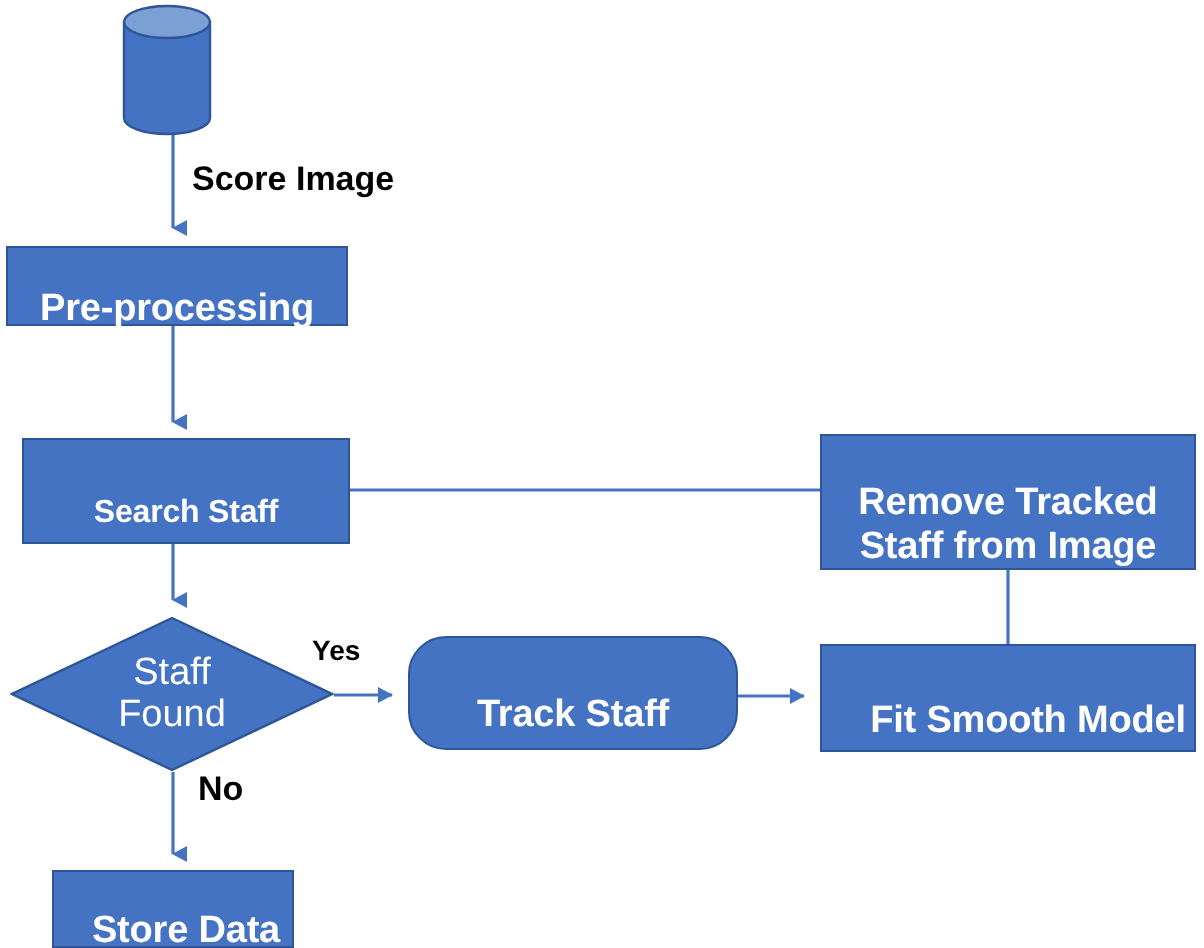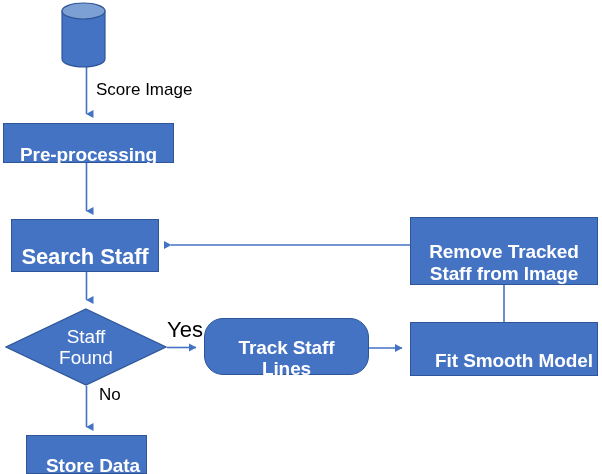--- a/index.html
+++ b/index.html
@@ -26,21 +26,21 @@
     align-items: center;
     justify-content: center;
     text-align: center;
     line-height: 1.12;
     letter-spacing: -0.1px;
   }
   .node span { display: block; padding: 0 4px; margin-top: 23px; }
 
   
   #node-preprocessing { left: 3px;   top: 123px; width: 171px; height: 40px;  font-size: 19px; }
-  #node-search-staff  { left: 11px;  top: 219px; width: 148px; height: 53px;  font-size: 22px; }
+  #node-search-staff  { left: 11px;  top: 219px; width: 164px; height: 53px;  font-size: 16px; }
   #node-store-data    { left: 26px;  top: 435px; width: 121px; height: 39px;  font-size: 19px; padding-left: 13px; }
   #node-track-staff   { left: 204px; top: 318px; width: 165px; height: 57px;  font-size: 19px; border-radius: 19px; }
   #node-fit-model     { left: 410px; top: 322px; width: 188px; height: 54px;  font-size: 19px; padding-left: 20px; }
   #node-remove-staff  { left: 410px; top: 217px; width: 188px; height: 68px;  font-size: 19px; }
 
   
   #node-staff-found {
     position: absolute;
     left: 5px;
     top: 308px;
@@ -78,26 +78,26 @@
   .conn {
     position: absolute;
     overflow: visible;
   }
 
   
   .edge-label {
     position: absolute;
     color: #000000;
     font-size: 17px;
-    font-weight: normal;
+    font-weight: bold;
     white-space: nowrap;
     font-family: "Liberation Sans", sans-serif;
   }
   #label-score-image { left: 96px;  top: 80px;  font-size: 17px; }
-  #label-yes         { left: 167px; top: 317px; font-size: 22px; }
+  #label-yes         { left: 156px; top: 317px; font-size: 14px; }
   #label-no          { left: 99px;  top: 385px; font-size: 17px; text-align: center; }
 </style>
 </head>
 <body>
 
 <div id="canvas">
 
   <svg class="conn" style="left:0; top:0; width:602px; height:474px;" viewBox="0 0 602 474" xmlns="http://www.w3.org/2000/svg">
     <defs>
       <marker id="arrow-down" markerWidth="9" markerHeight="9" refX="4.5" refY="7.5" orient="auto" markerUnits="userSpaceOnUse">
@@ -174,21 +174,20 @@
     </div>
   </div>
 
   <div class="node" id="node-store-data">
     <span>Store Data</span>
   </div>
 
   <div class="node" id="node-track-staff">
     <span>
       <div>Track Staff</div>
-      <div>Lines</div>
     </span>
   </div>
 
   <div class="node" id="node-fit-model">
     <span>
       <div>Fit Smooth Model</div>
     </span>
   </div>
 
   <div class="node" id="node-remove-staff">

